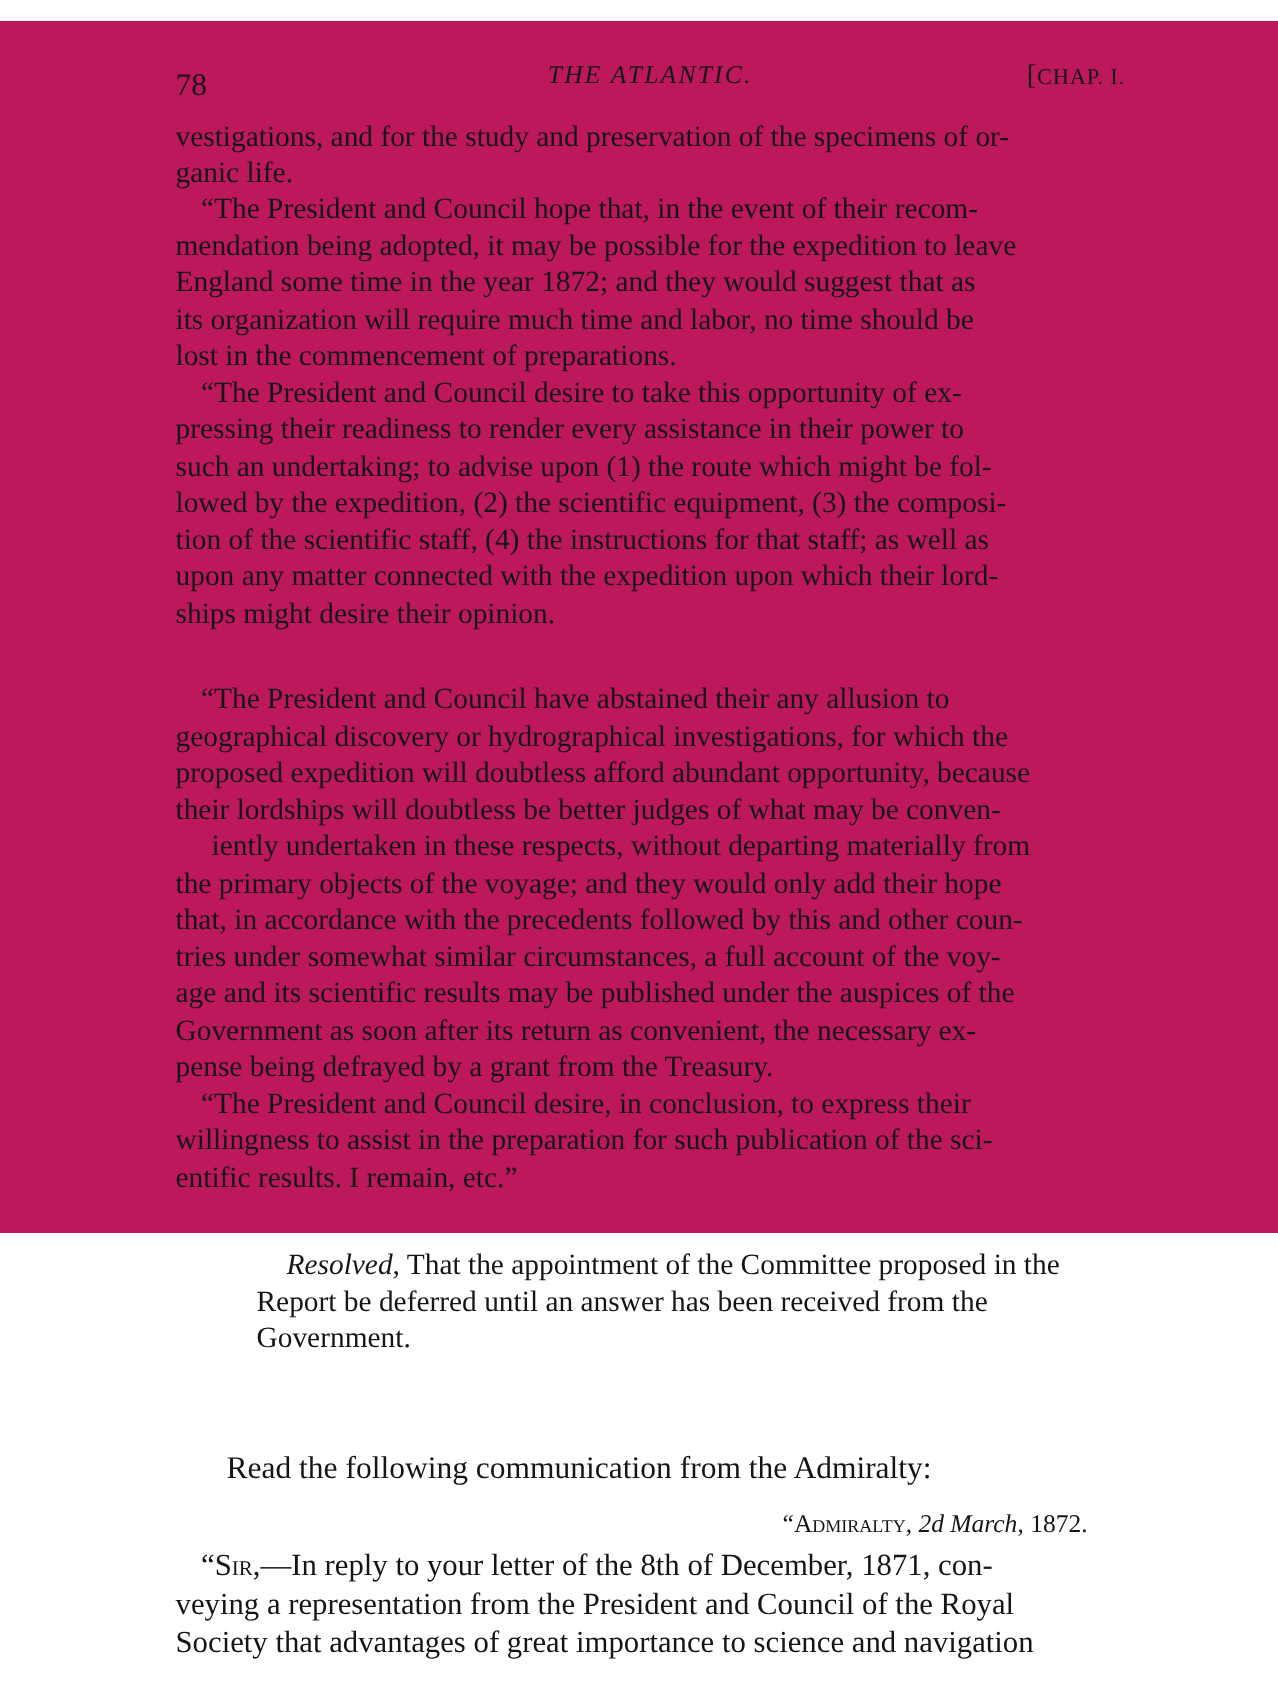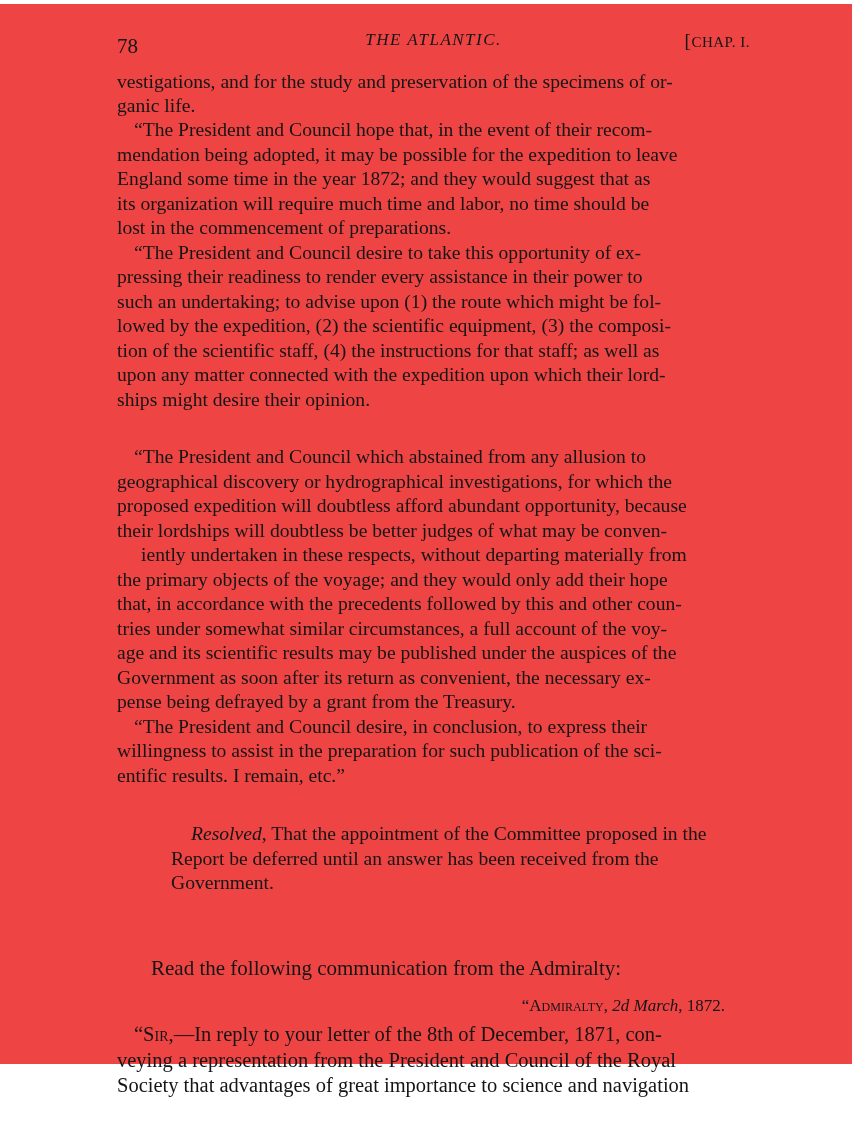--- a/index.html
+++ b/index.html
@@ -1,18 +1,18 @@
 <!DOCTYPE html>
 <html><head>
   <meta charset="utf-8">
   <style>
     html, body { margin: 0; padding: 0; background: #ffffff; }
     body { width: 852px; height: 1136px; position: relative; overflow: hidden; color: #151515;
       font-family: "Liberation Serif", "DejaVu Serif", serif; }
-    .page { position: absolute; left: 0; top: 4px; width: 852px; height: 1060px; background: #ef4444; }
+    .page { position: absolute; left: 0; top: 14px; width: 852px; height: 808px; background: #be185d; }
     .header { position: absolute; top: 26px; left: 117px; width: 633px; height: 30px; }
     .page-num { position: absolute; left: 0; top: 4px; font-size: 21px; }
     .running-title { position: absolute; left: 0; right: 0; top: 0; text-align: center; font-style: italic; font-size: 17px; letter-spacing: 1.5px; }
     .chap { position: absolute; right: 0; top: 0; font-size: 15px; font-variant: small-caps; letter-spacing: 0.5px; }
     .chap .br { font-size: 19px; }
     .line { position: absolute; left: 117px; width: 631px; height: 24px; font-size: 19.6px; line-height: 24px; white-space: nowrap;
       text-align: justify; text-align-last: justify; }
     .line.last { text-align-last: left; }
     .line.indent { left: 134px; width: 614px; }
     .line.res1 { left: 151px; width: 597px; margin-left: 40px; }
@@ -41,21 +41,21 @@
     <div class="line" style="top: 163px; white-space: nowrap; text-align: left; text-align-last: left;">England some time in the year 1872; and they would suggest that as</div>
     <div class="line" style="top: 188px; white-space: nowrap; text-align: left; text-align-last: left;">its organization will require much time and labor, no time should be</div>
     <div class="line last" style="top:212px">lost in the commencement of preparations.</div>
     <div class="line indent" style="top: 237px; white-space: nowrap; text-align: left; text-align-last: left;">“The President and Council desire to take this opportunity of ex-</div>
     <div class="line" style="top: 261px; white-space: nowrap; text-align: left; text-align-last: left;">pressing their readiness to render every assistance in their power to</div>
     <div class="line" style="top: 286px; white-space: nowrap; text-align: left; text-align-last: left;">such an undertaking; to advise upon (1) the route which might be fol-</div>
     <div class="line" style="top: 310px; white-space: nowrap; text-align: left; text-align-last: left;">lowed by the expedition, (2) the scientific equipment, (3) the composi-</div>
     <div class="line" style="top: 335px; white-space: nowrap; text-align: left; text-align-last: left;">tion of the scientific staff, (4) the instructions for that staff; as well as</div>
     <div class="line" style="top: 359px; white-space: nowrap; text-align: left; text-align-last: left;">upon any matter connected with the expedition upon which their lord-</div>
     <div class="line last" style="top:384px">ships might desire their opinion.</div>
-    <div class="line indent" style="top: 441px; white-space: nowrap; text-align: left; text-align-last: left;" id="l14">“The President and Council which abstained from any allusion to</div>
+    <div class="line indent" style="top: 441px; white-space: nowrap; text-align: left; text-align-last: left;" id="l14">“The President and Council have abstained their any allusion to</div>
     <div class="line" style="top: 466px; white-space: nowrap; text-align: left; text-align-last: left;">geographical discovery or hydrographical investigations, for which the</div>
     <div class="line" style="top: 490px; white-space: nowrap; text-align: left; text-align-last: left;">proposed expedition will doubtless afford abundant opportunity, because</div>
     <div class="line" style="top: 515px; white-space: nowrap; text-align: left; text-align-last: left;">their lordships will doubtless be better judges of what may be conven-</div>
     <div class="line" style="top: 539px; white-space: nowrap; text-align: left; text-align-last: left; margin-left: 24px;">iently undertaken in these respects, without departing materially from</div>
     <div class="line" style="top: 564px; white-space: nowrap; text-align: left; text-align-last: left;">the primary objects of the voyage; and they would only add their hope</div>
     <div class="line" style="top: 588px; white-space: nowrap; text-align: right; text-align-last: left;">that, in accordance with the precedents followed by this and other coun-</div>
     <div class="line" style="top: 613px; white-space: nowrap; text-align: left; text-align-last: left;">tries under somewhat similar circumstances, a full account of the voy-</div>
     <div class="line" style="top: 637px; white-space: nowrap; text-align: left; text-align-last: left;">age and its scientific results may be published under the auspices of the</div>
     <div class="line" style="top: 662px; white-space: nowrap; text-align: left; text-align-last: left;">Government as soon after its return as convenient, the necessary ex-</div>
     <div class="line last" style="top:686px">pense being defrayed by a grant from the Treasury.</div>

